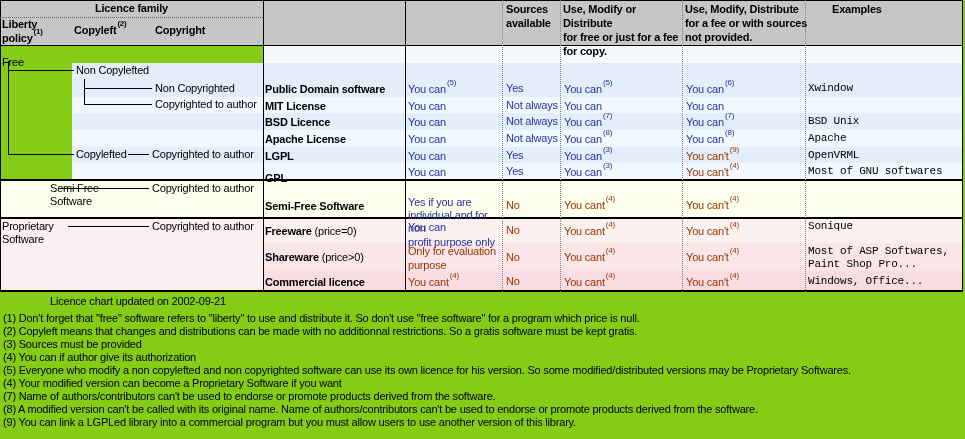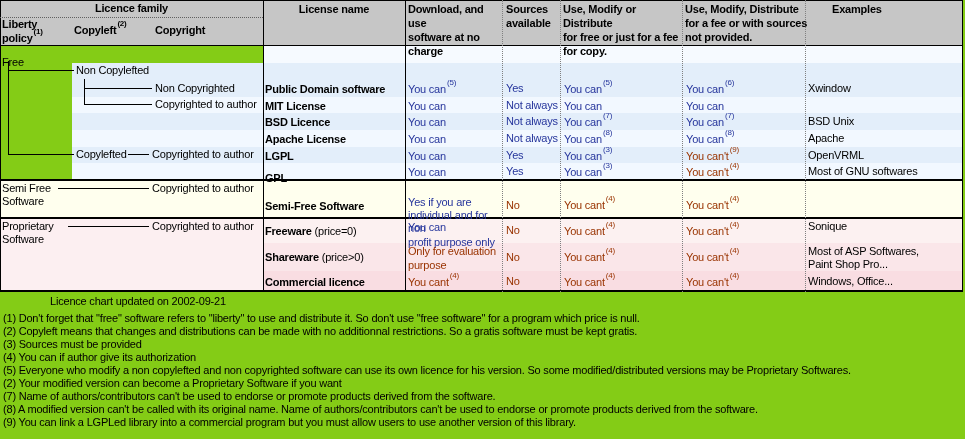--- a/index.html
+++ b/index.html
@@ -15,21 +15,21 @@
   .tl{position:absolute;line-height:13px;letter-spacing:-0.2px;white-space:pre-line;}
   .r{position:absolute;left:0;width:963px;}
   .cl{position:absolute;top:0;height:100%;display:flex;align-items:flex-start;
       padding-top:2px;box-sizing:border-box;line-height:13px;letter-spacing:-0.2px;}
   .vc{align-items:center;padding-top:0;}
   .nm{left:265px;width:138px;align-items:center;}
   .dl{left:408px;width:96px;}
   .sr{left:506px;width:55px;}
   .uf{left:564px;width:118px;}
   .up{left:686px;width:118px;}
-  .ex{left:808px;width:153px;}
+  .ex{left:808px;width:153px;font-family:Liberation Mono, monospace;}
   .blue{color:var(--link-blue);}
   .brown{color:var(--warn-brown);}
   .sp{font-size:8px;line-height:8px;position:relative;top:-3px;margin-left:1px;}
   .cap{position:absolute;left:2px;top:295px;letter-spacing:-0.2px;padding-left:48px;}
   .notes{position:absolute;left:3px;top:312px;width:958px;letter-spacing:-0.2px;}
   .notes div{line-height:13px;height:13px;white-space:nowrap;}
 </style>
 </head>
 <body>
 
@@ -73,41 +73,37 @@
   <div class="ln" style="left:9px;top:154px;width:65px;height:1px;"></div>
   <div class="ln" style="left:128px;top:154px;width:21px;height:1px;"></div>
   <div class="ln" style="left:58px;top:188px;width:91px;height:1px;"></div>
   <div class="ln" style="left:68px;top:226px;width:81px;height:1px;"></div>
 
   <div class="hd ctr" style="left:0;top:1px;width:263px;">Licence family</div>
   <div class="hd ml" style="left:2px;top:18px;width:72px;line-height:13px;"><span>Liberty
 policy</span><sup class="sp">(1)</sup></div>
   <div class="hd" style="left:74px;top:23px;"><span>Copyleft</span><sup class="sp">(2)</sup></div>
   <div class="hd" style="left:155px;top:23px;">Copyright</div>
-  <div class="hd ctr" style="left:263px;top:2px;width:142px;">License name</div>
-  <div class="hd ml" style="left:408px;top:2px;width:96px;">Download, and use
-software at no
-charge</div>
   <div class="hd ml" style="left:506px;top:2px;width:60px;">Sources
 available</div>
   <div class="hd ml" style="left:563px;top:2px;width:125px;">Use, Modify or Distribute
 for free or just for a fee
 for copy.</div>
   <div class="hd ml" style="left:685px;top:2px;width:125px;">Use, Modify, Distribute
 for a fee or with sources
 not provided.</div>
   <div class="hd" style="left:832px;top:2px;">Examples</div>
 
   <div class="tl" style="left:2px;top:56px;">Free</div>
   <div class="tl" style="left:76px;top:64px;text-align:center;">Non Copylefted</div>
   <div class="tl" style="left:155px;top:82px;">Non Copyrighted</div>
   <div class="tl" style="left:155px;top:98px;">Copyrighted to author</div>
   <div class="tl" style="left:76px;top:148px;">Copylefted</div>
   <div class="tl" style="left:152px;top:148px;">Copyrighted to author</div>
-  <div class="tl" style="left:2px;top:182px;">Semi Free
+  <div class="tl" style="left:2px;top:182px;padding-left:48px;">Semi Free
 Software</div>
   <div class="tl" style="left:152px;top:182px;">Copyrighted to author</div>
   <div class="tl" style="left:2px;top:220px;">Proprietary
 Software</div>
   <div class="tl" style="left:152px;top:220px;">Copyrighted to author</div>
 
   <div class="r" style="top:80px;height:17px;">
     <div class="cl nm">
         <span><b>Public Domain software</b><span></span></span>
       </div>
@@ -318,19 +314,19 @@
       </div>
   </div>
 
   <div class="cap">Licence chart updated on 2002-09-21</div>
   <div class="notes">
     <div>(1) Don't forget that "free" software refers to "liberty" to use and distribute it. So don't use "free software" for a program which price is null.</div>
     <div>(2) Copyleft means that changes and distributions can be made with no additionnal restrictions. So a gratis software must be kept gratis.</div>
     <div>(3) Sources must be provided</div>
     <div>(4) You can if author give its authorization</div>
     <div>(5) Everyone who modify a non copylefted and non copyrighted software can use its own licence for his version. So some modified/distributed versions may be Proprietary Softwares.</div>
-    <div>(2) Your modified version can become a Proprietary Software if you want</div>
+    <div>(4) Your modified version can become a Proprietary Software if you want</div>
     <div>(7) Name of authors/contributors can't be used to endorse or promote products derived from the software.</div>
     <div>(8) A modified version can't be called with its original name. Name of authors/contributors can't be used to endorse or promote products derived from the software.</div>
     <div>(9) You can link a LGPLed library into a commercial program but you must allow users to use another version of this library.</div>
   </div>
 
 </div>
 
 </body></html>

